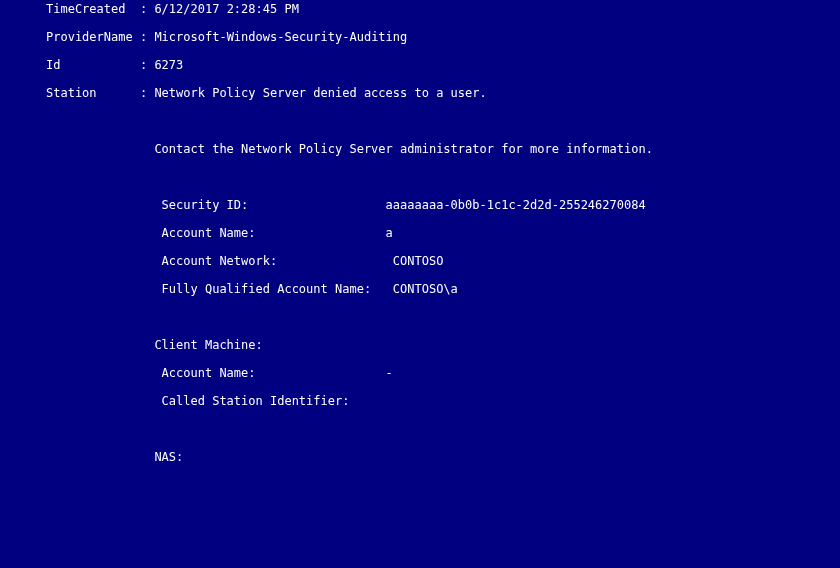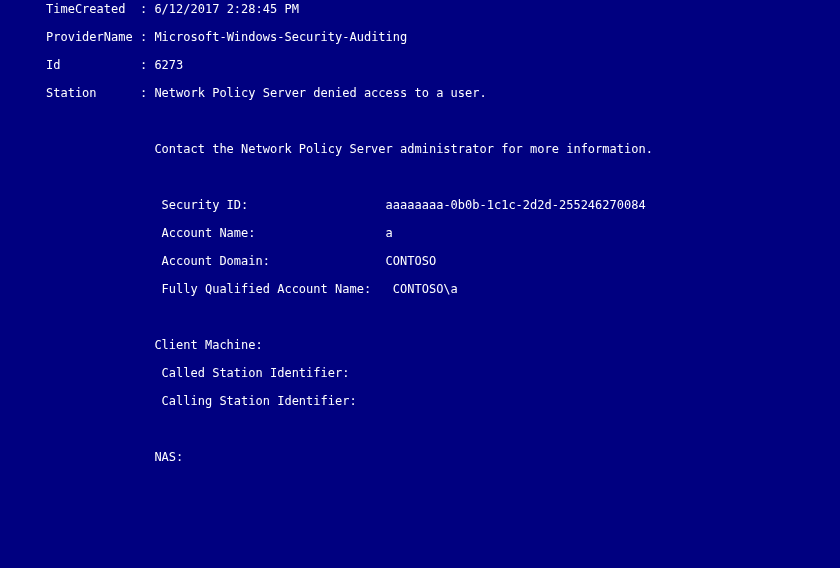--- a/index.html
+++ b/index.html
@@ -27,26 +27,26 @@
 
 <pre class="console"><span class="row"><span>TimeCreated</span>  : <span>6/12/2017 2:28:45 PM</span></span>
 <span class="row"><span>ProviderName</span> : <span>Microsoft-Windows-Security-Auditing</span></span>
 <span class="row"><span>Id</span>           : <span>6273</span></span>
 <span class="row"><span>Station</span>      : <span>Network Policy Server denied access to a user.</span></span>
 <span class="row"> </span>
 <span class="row">               <span>Contact the Network Policy Server administrator for more information.</span></span>
 <span class="row"> </span>
 <span class="row">                <span>Security ID:</span>                   <span>aaaaaaaa-0b0b-1c1c-2d2d-255246270084</span></span>
 <span class="row">                <span>Account Name:</span>                  <span>a</span></span>
-<span class="row">                <span>Account Domain:</span>                <span>CONTOSO</span></span>
+<span class="row">                <span>Account Network:</span>                <span>CONTOSO</span></span>
 <span class="row">                <span>Fully Qualified Account Name:</span>   <span>CONTOSO\a</span></span>
 <span class="row"> </span>
 <span class="row">               <span>Client Machine:</span></span>
+<span class="row">                <span>Account Name:</span>                  <span>-</span></span>
 <span class="row">                <span>Called Station Identifier:</span></span>
-<span class="row">                <span>Calling Station Identifier:</span></span>
 <span class="row"> </span>
 <span class="row">               <span>NAS:</span></span>
 
 
 
 
 
 
 
 

